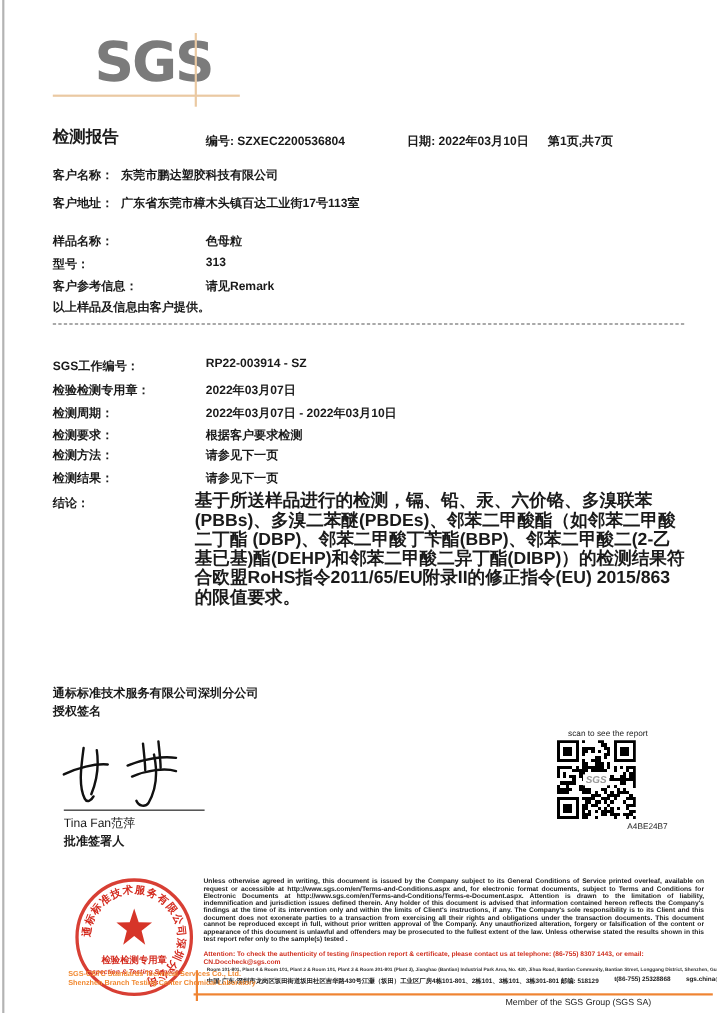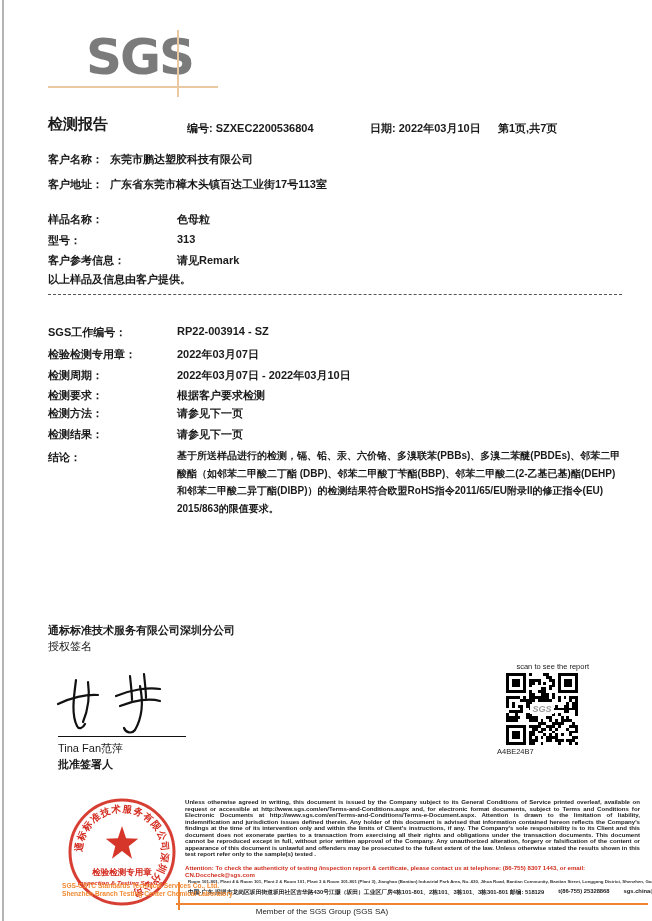--- a/index.html
+++ b/index.html
@@ -15,50 +15,50 @@
   .rule-tan-v{left:177px;top:30px;width:2px;height:67px;background:#eac9a2;}
   .title{left:48px;top:115px;font-size:15px;font-weight:bold;}
   .hdr{top:121px;font-size:11px;font-weight:bold;white-space:nowrap;}
   .hdr-no{left:187px;}
   .hdr-date{left:370px;}
   .hdr-pages{left:498px;}
   
   .row{font-size:11px;font-weight:bold;white-space:nowrap;}
   .lbl{position:absolute;left:48px;}
   .val-a{position:absolute;left:110px;}
-  .val-b{position:absolute;left:177px;}
+  .val-b{position:absolute;left:187px;}
   .note{left:48px;top:272px;font-size:11px;font-weight:bold;}
   .dash-sep{left:48px;top:294px;width:574px;height:0;border-top:1px dashed #555;}
-  .concl{left:177px;top:447px;width:447px;font-size:10px;font-weight:bold;line-height:17.5px;}
+  .concl{left:177px;top:447px;width:447px;font-size:16px;font-weight:bold;line-height:17.5px;}
   
   .sig-company{left:48px;top:623px;font-size:11px;font-weight:bold;}
-  .sig-auth{left:48px;top:639px;font-size:11px;font-weight:normal;}
+  .sig-auth{left:48px;top:639px;font-size:11px;font-weight:bold;}
   .sig-svg{left:52px;top:668px;}
   .sig-rule{left:58px;top:736px;width:128px;height:1px;background:#111;}
   .sig-name{left:58px;top:741px;font-size:11px;font-weight:normal;}
   .sig-role{left:58px;top:757px;font-size:11px;font-weight:bold;}
   
   .qr-caption{left:497px;top:662px;width:92px;text-align:right;font-size:7.5px;color:#222;}
   .qr-box{left:506px;top:673px;}
-  .qr-code-text{left:497px;top:747px;width:92px;text-align:left;font-size:7.5px;color:#222;}
+  .qr-code-text{left:515px;top:747px;width:92px;text-align:right;font-size:7.5px;color:#222;}
   
   .stamp{left:60px;top:796px;}
   
   .disclaimer{left:185px;top:799px;width:455px;font-size:6.1px;line-height:6.55px;
               text-align:justify;color:#222;font-weight:bold;}
   .attention{left:185px;top:865px;width:455px;font-size:6.1px;line-height:6.55px;
              color:#cf2f1f;font-weight:bold;}
   .addr-en{left:188px;top:879px;width:452px;font-size:4.4px;color:#333;white-space:nowrap;
            display:flex;justify-content:space-between;font-weight:bold;}
   .addr-cn{left:188px;top:888px;width:452px;font-size:5.8px;color:#222;white-space:nowrap;
            display:flex;gap:14px;font-weight:bold;}
   .orange-rule-h{left:176px;top:903px;width:472px;height:2px;background:#ef8432;}
   .orange-rule-v{left:178px;top:882px;width:2px;height:28px;background:#ef8432;}
   .branch{left:62px;top:882px;font-size:6.6px;line-height:8px;color:#f18a33;font-weight:bold;}
-  .member{left:0;top:907px;width:644px;text-align:center;font-size:8px;color:#222;}
+  .member{left:0;top:907px;width:592px;text-align:right;font-size:8px;color:#222;}
 </style>
 </head>
 <body>
 
 <div class="abs edge-line"></div>
 
 <div class="abs logo">SGS</div>
 <div class="abs rule-tan-h"></div>
 <div class="abs rule-tan-v"></div>
 

